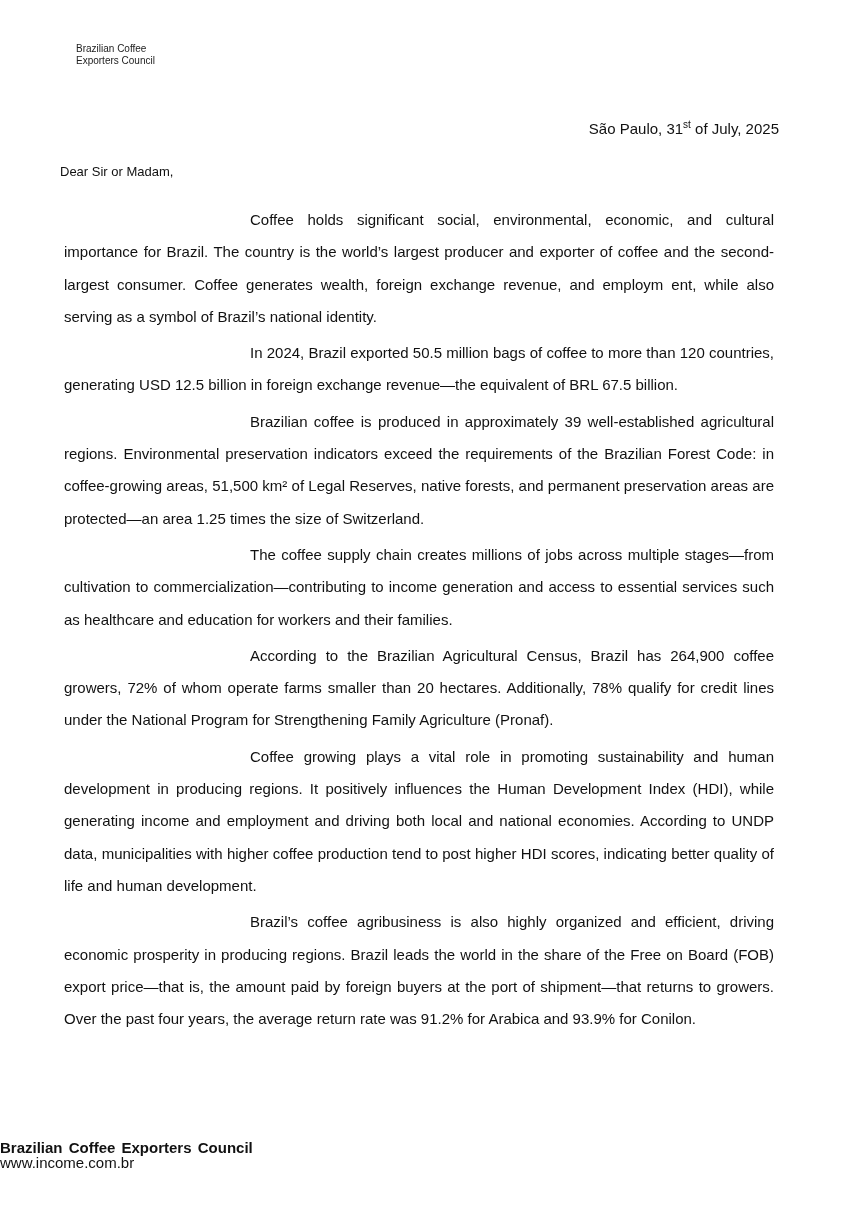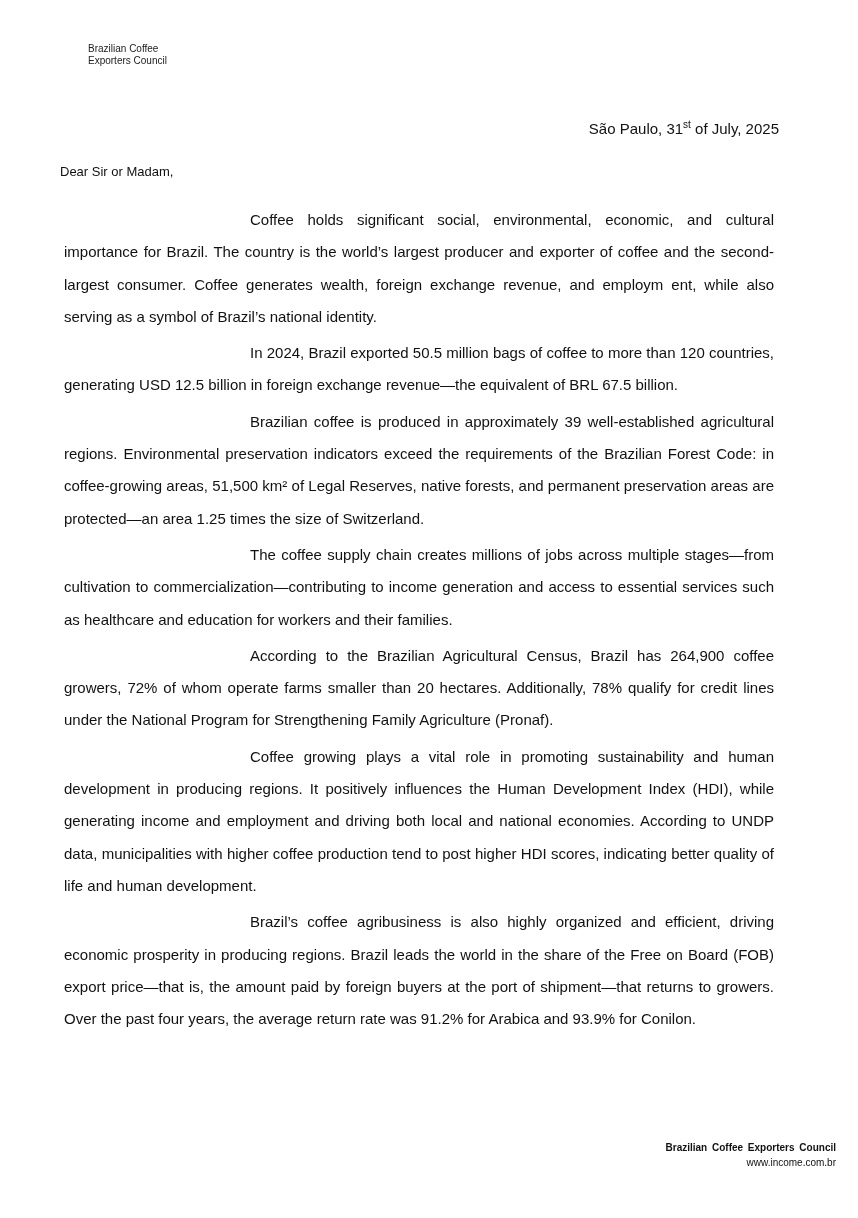--- a/index.html
+++ b/index.html
@@ -47,21 +47,21 @@
     }
     .logo-mark .fe {
       position: relative;
     }
     .logo-mark .fe-leaf {
       position: absolute;
       left: 8px;
       top: -12px;
     }
     .logo-text {
-      margin-left: 20px;
+      margin-left: 8px;
       font-size: 10px;
       line-height: 12px;
       color: #222222;
       font-family: "Liberation Sans", sans-serif;
       padding-top: 2px;
     }
     .date-line {
       position: absolute;
       right: 79px;
       top: 120px;
@@ -90,22 +90,22 @@
     }
     .body-text p {
       margin: 4px;
       text-indent: 186px;
     }
     .footer {
       position: absolute;
       left: 0;
       width: 836px;
       top: 1140px;
-      text-align: right;
-      font-size: 10px;
+      text-align: left;
+      font-size: 15px;
       line-height: 15px;
       color: #111111;
     }
     .footer .org {
       font-weight: bold;
       word-spacing: 2px;
     }
   </style>
 </head>
 <body>

